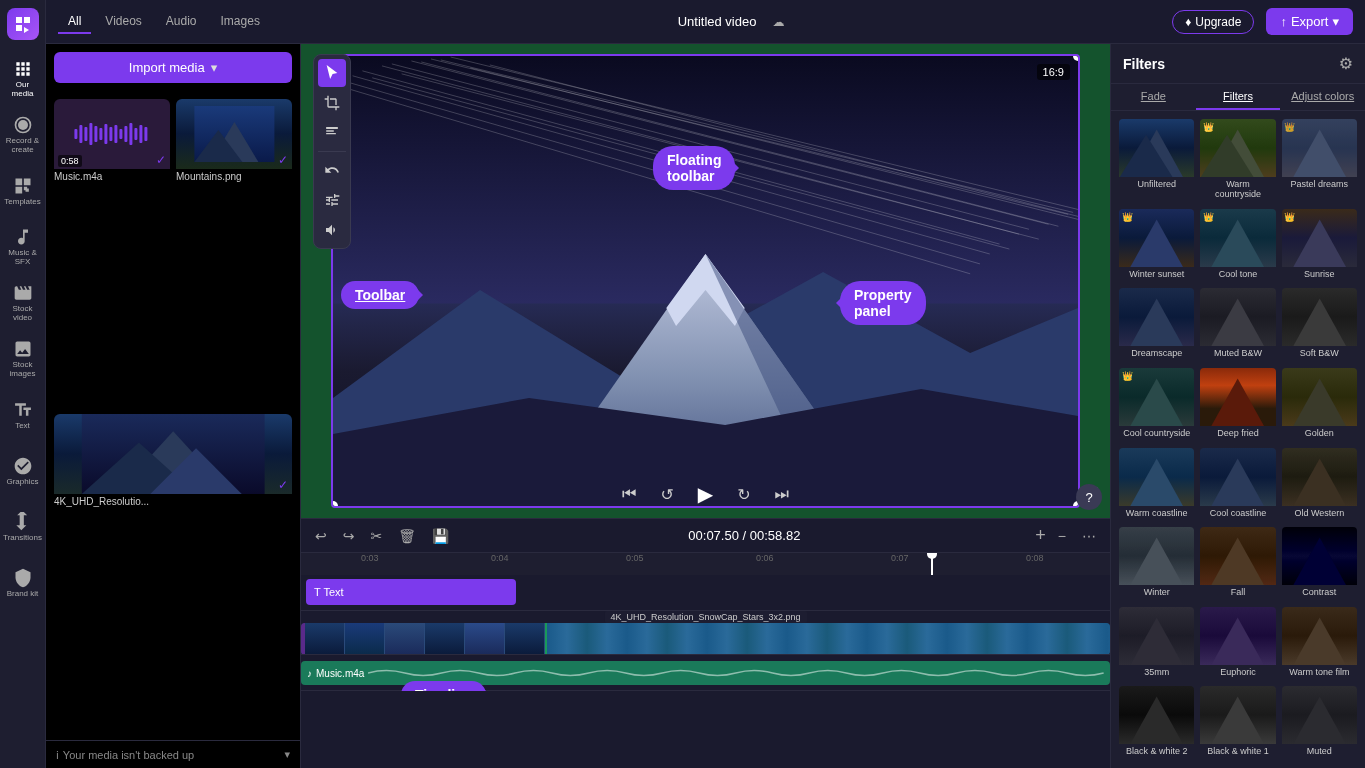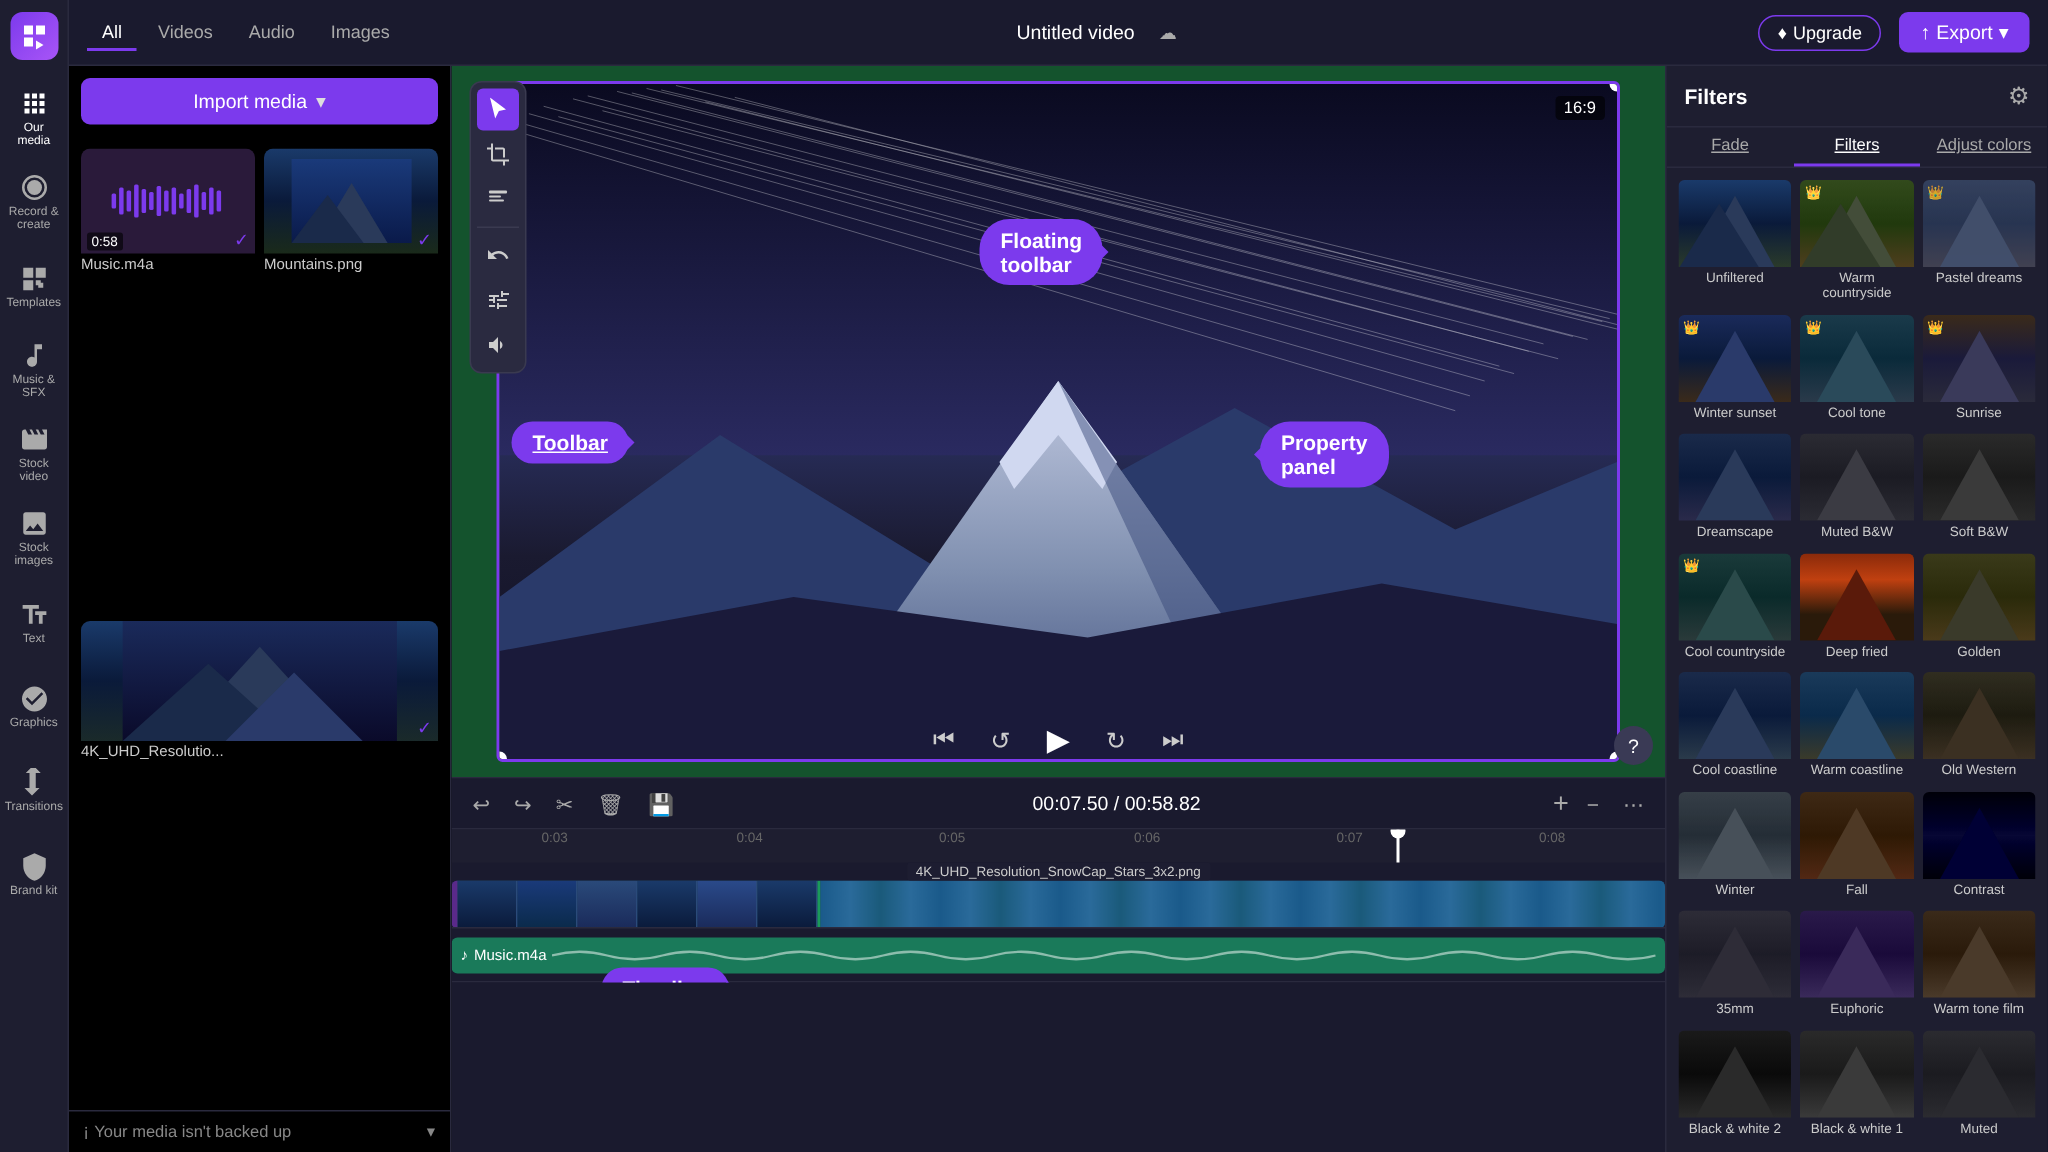--- a/index.html
+++ b/index.html
@@ -468,20 +468,27 @@
               <span class="ruler-mark" style="left:715px">0:08</span>
 
               <div style="position:absolute;left:620px;top:0;width:2px;height:200px;background:#fff;z-index:5">
                 <div class="playhead-circle"></div>
               </div>
             </div>
           </div>
 
           <div style="position:relative;flex:1;overflow:hidden">
 
+            <div class="track-row">
+              <div class="track-content" style="padding-left:5px">
+                <div style="position:absolute;left:5px;top:4px;height:26px;width:210px;background:#7c3aed;border-radius:4px;display:flex;align-items:center;padding:0 8px;font-size:11px;color:#fff;cursor:pointer">
+                  <span>T Text</span>
+                </div>
+              </div>
+            </div>
 
             <div class="track-row" style="height:44px;">
               <div class="track-content">
 
                 <div style="position:absolute;top:0;left:50%;transform:translateX(-50%);background:rgba(30,30,50,0.9);color:#ccc;font-size:9px;padding:1px 6px;border-radius:2px;white-space:nowrap;z-index:10">4K_UHD_Resolution_SnowCap_Stars_3x2.png</div>
 
                 <div style="position:absolute;left:0;top:12px;right:0;height:32px;background:#1a3a5a;border-radius:4px;overflow:hidden;cursor:pointer;display:flex">
 
                   <div style="width:4px;background:#5a2a8a;flex-shrink:0"></div>
                   <div style="flex:1;display:flex;overflow:hidden">
@@ -643,35 +650,35 @@
           <div class="filter-item">
             <div class="filter-thumb f-golden">
               <svg width="100%" height="100%" viewBox="0 0 70 55">
                   <polygon points="10,55 35,10 60,55" fill="#3a3a2a"></polygon>
                 </svg>
             </div>
             <div class="filter-label">Golden</div>
           </div>
 
           <div class="filter-item">
+            <div class="filter-thumb f-warm-coast">
+              <svg width="100%" height="100%" viewBox="0 0 70 55">
+                  <polygon points="10,55 35,10 60,55" fill="#2a4a6a"></polygon>
+                </svg>
+            </div>
+            <div class="filter-label">Warm coastline</div>
+          </div>
+
+          <div class="filter-item">
             <div class="filter-thumb f-cool-coast">
               <svg width="100%" height="100%" viewBox="0 0 70 55">
                   <polygon points="10,55 35,10 60,55" fill="#2a3a5a"></polygon>
                 </svg>
             </div>
             <div class="filter-label">Cool coastline</div>
-          </div>
-
-          <div class="filter-item">
-            <div class="filter-thumb f-warm-coast">
-              <svg width="100%" height="100%" viewBox="0 0 70 55">
-                  <polygon points="10,55 35,10 60,55" fill="#2a4a6a"></polygon>
-                </svg>
-            </div>
-            <div class="filter-label">Warm coastline</div>
           </div>
 
           <div class="filter-item">
             <div class="filter-thumb f-old-western">
               <svg width="100%" height="100%" viewBox="0 0 70 55">
                   <polygon points="10,55 35,10 60,55" fill="#3a2a1a"></polygon>
                 </svg>
             </div>
             <div class="filter-label">Old Western</div>
           </div>

